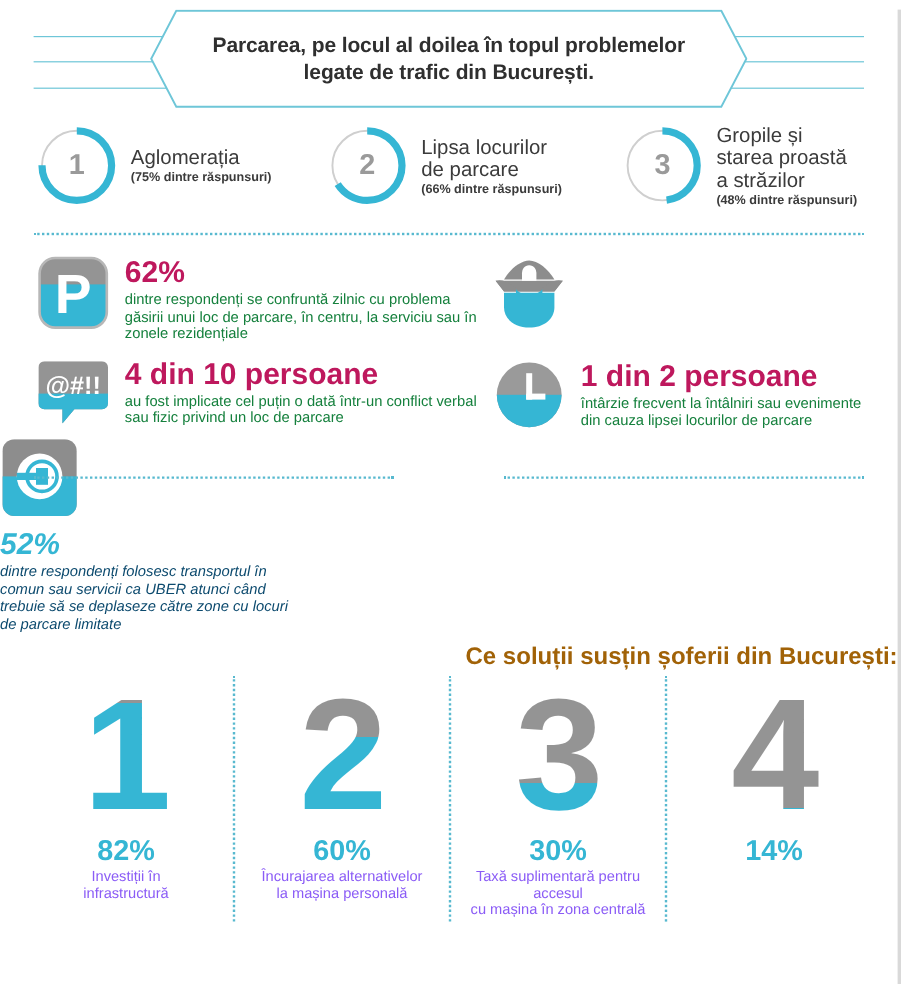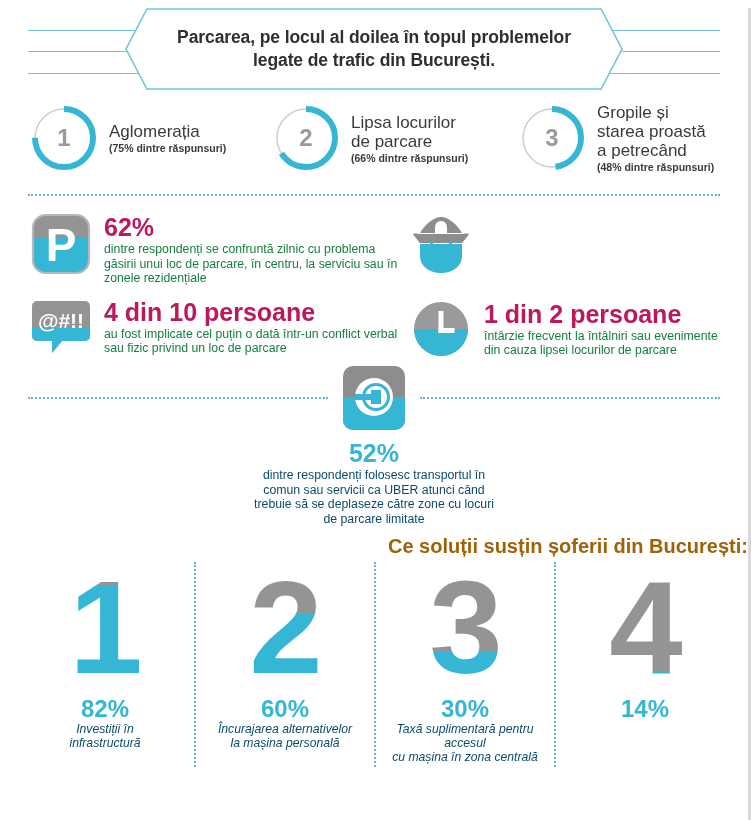--- a/index.html
+++ b/index.html
@@ -154,22 +154,23 @@
   }
   .stat-desc {
     font-size: 12.3px;
     color: #15803d;
     line-height: 14.6px;
   }
 
   
   .uber-wrap {
     position: relative;
-    text-align: center;
+    text-align: left;
     margin-top: 6px;
+    font-style: italic;
   }
   .uber-divider {
     position: absolute;
     top: 33px;
     height: 1px;
     border-top: 2px dotted #58b9cf;
   }
   .uber-divider.l { left: 28px; width: 300px; }
   .uber-divider.r { right: 28px; width: 300px; }
   .uber-icon { display: inline-block; }
@@ -224,24 +225,23 @@
   }
   .sol-pct {
     font-size: 24px;
     font-weight: bold;
     color: #35b6d4;
     line-height: 25px;
     margin-top: 6px;
   }
   .sol-label {
     font-size: 12.2px;
-    color: #0c4a6e;
+    color: #8b5cf6;
     line-height: 14px;
     margin-top: 1px;
-    font-style: italic;
   }
 </style>
 </head>
 <body>
 
 <div class="page">
 
   <div class="header">
     <div class="rule-group left">
       <div class="rule r1"></div>
@@ -300,21 +300,21 @@
       <div class="donut">
         <svg width="72" height="72" viewBox="0 0 72 72">
           <circle cx="36" cy="36" r="29" fill="none" stroke="#cfcfcf" stroke-width="1.6"></circle>
           <circle id="arc3" cx="36" cy="36" r="29" fill="none" stroke="#35b6d4" stroke-width="6" stroke-linecap="butt" transform="rotate(-90 36 36)" stroke-dasharray="87.46193947593984 94.75043443226816"></circle>
         </svg>
         <div class="num">3</div>
       </div>
       <div class="rank-text">
         <div class="rank-title">Gropile și</div>
         <div class="rank-title">starea proastă</div>
-        <div class="rank-title">a petrecând</div>
+        <div class="rank-title">a străzilor</div>
         <div class="rank-sub">(48% dintre răspunsuri)</div>
       </div>
     </div>
   </div>
 
   <div class="dotted d1"></div>
 
   <div class="stats">
 
     <div class="stat-row">

